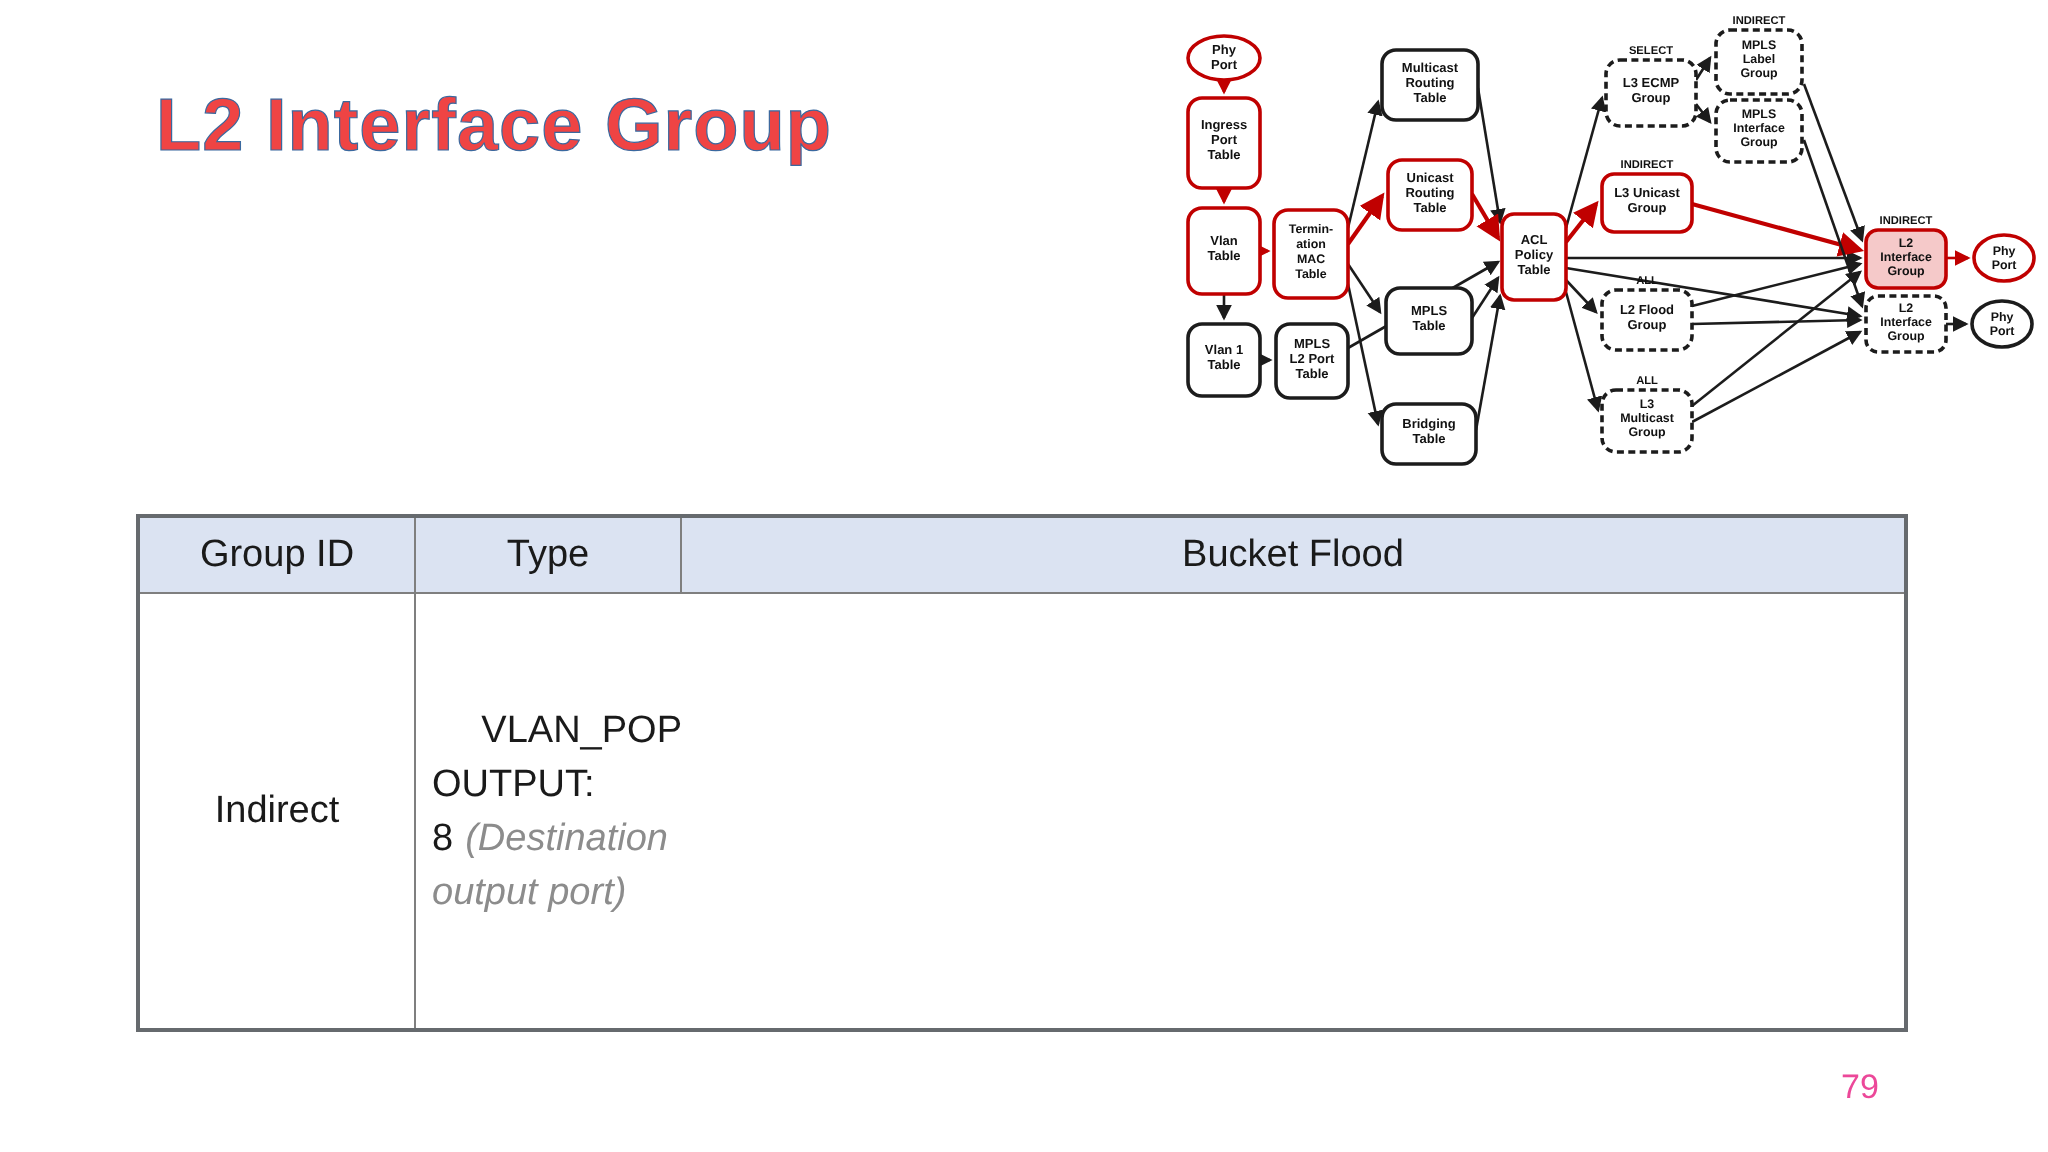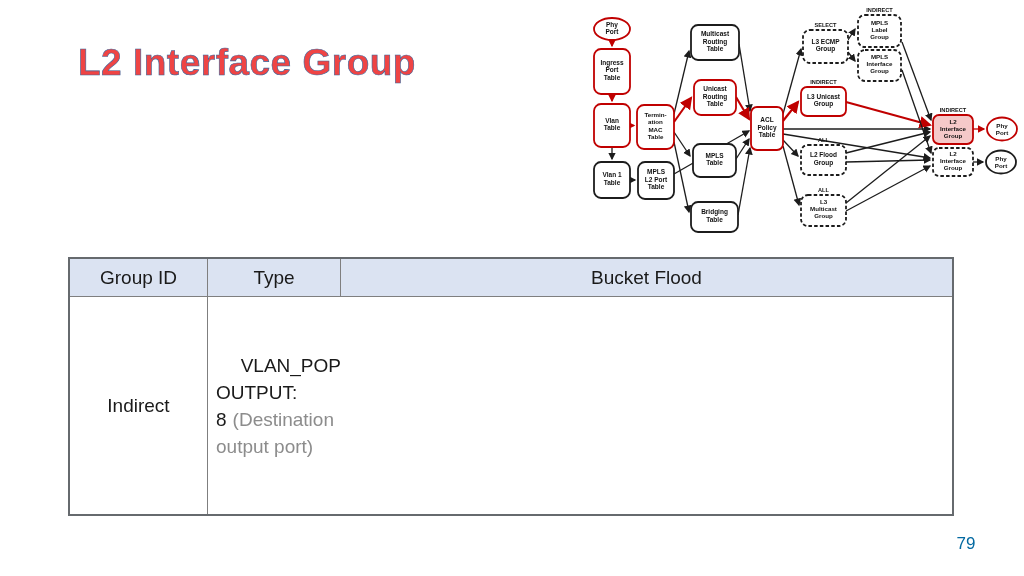--- a/index.html
+++ b/index.html
@@ -13,24 +13,24 @@
        box-sizing:border-box;color:#1a1a1a;}
   .tr{display:grid;grid-template-columns:138px 133px 1fr;}
   .thead .cell{height:38px;background:#dbe3f2;border-bottom:1px solid #7f7f7f;
        font-size:19px;display:flex;align-items:center;justify-content:center;}
   .tbody .cell{height:217px;background:#ffffff;font-size:19px;
        display:flex;align-items:center;justify-content:center;}
   .cell{border-right:1px solid #7f7f7f;box-sizing:border-box;}
   .cell:last-child{border-right:none;}
   .tbody .action{flex-direction:column;align-items:flex-end;justify-content:center;
        padding-left:8px;line-height:27px;}
-  .note{color:#8c8c8c;margin-left:6px;}
-  
-  #pagenum{position:absolute;left:948px;top:534px;width:36px;text-align:center;
-       font-size:17px;color:#0369a1;}
+  .note{font-style:italic;color:#8c8c8c;margin-left:6px;}
+  
+  #pagenum{position:absolute;left:912px;top:534px;width:36px;text-align:center;
+       font-size:17px;color:#ec4899;}
   
   #diagram{position:absolute;left:586px;top:2px;}
   .nb{fill:#ffffff;stroke:#1c1c1c;stroke-width:1.8;}
   .nb.red{stroke:#c00000;}
   .nb.dashed{stroke-dasharray:3.5 2.2;}
   .nb.pink{fill:#f5c9c9;}
   .nt{font-family:"Liberation Sans",sans-serif;font-size:6.5px;font-weight:bold;
       text-anchor:middle;fill:#111111;}
   .nt.sm{font-size:6.2px;}
   .tag{font-family:"Liberation Sans",sans-serif;font-size:5.6px;font-weight:bold;

